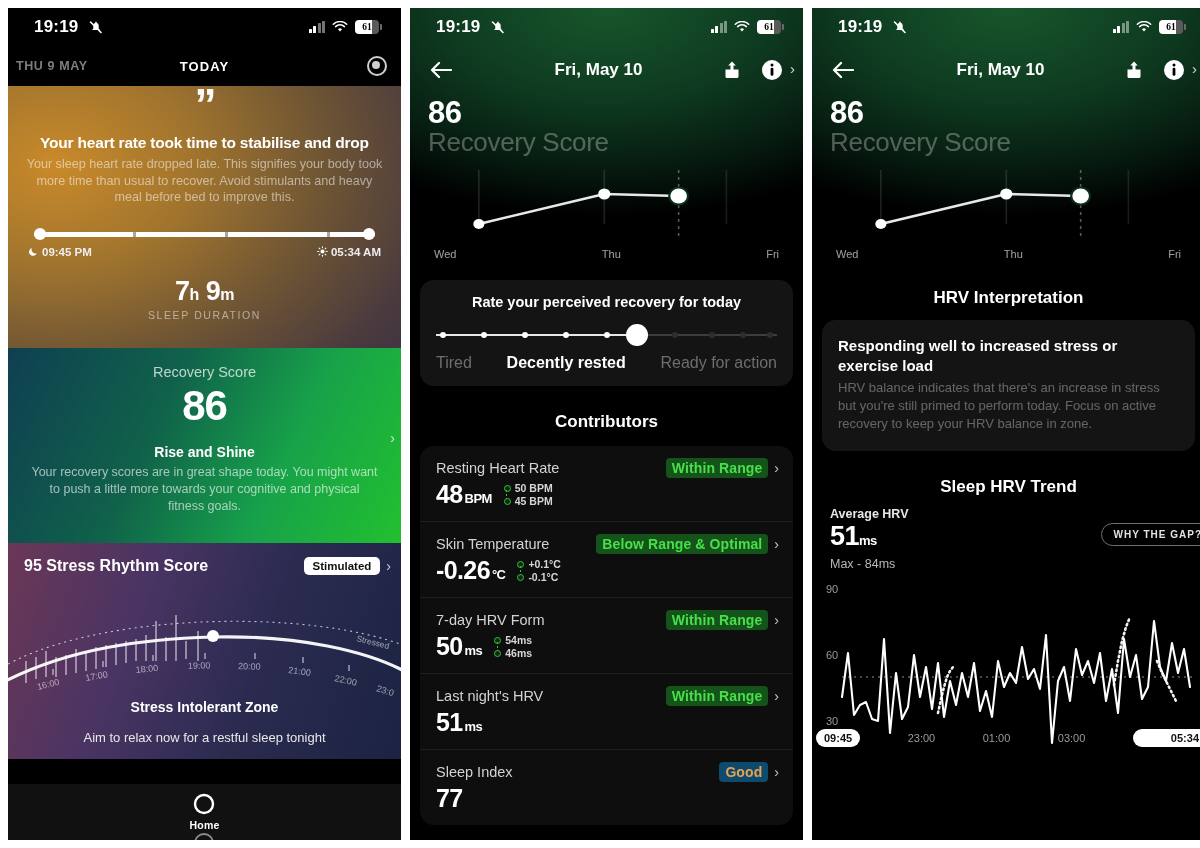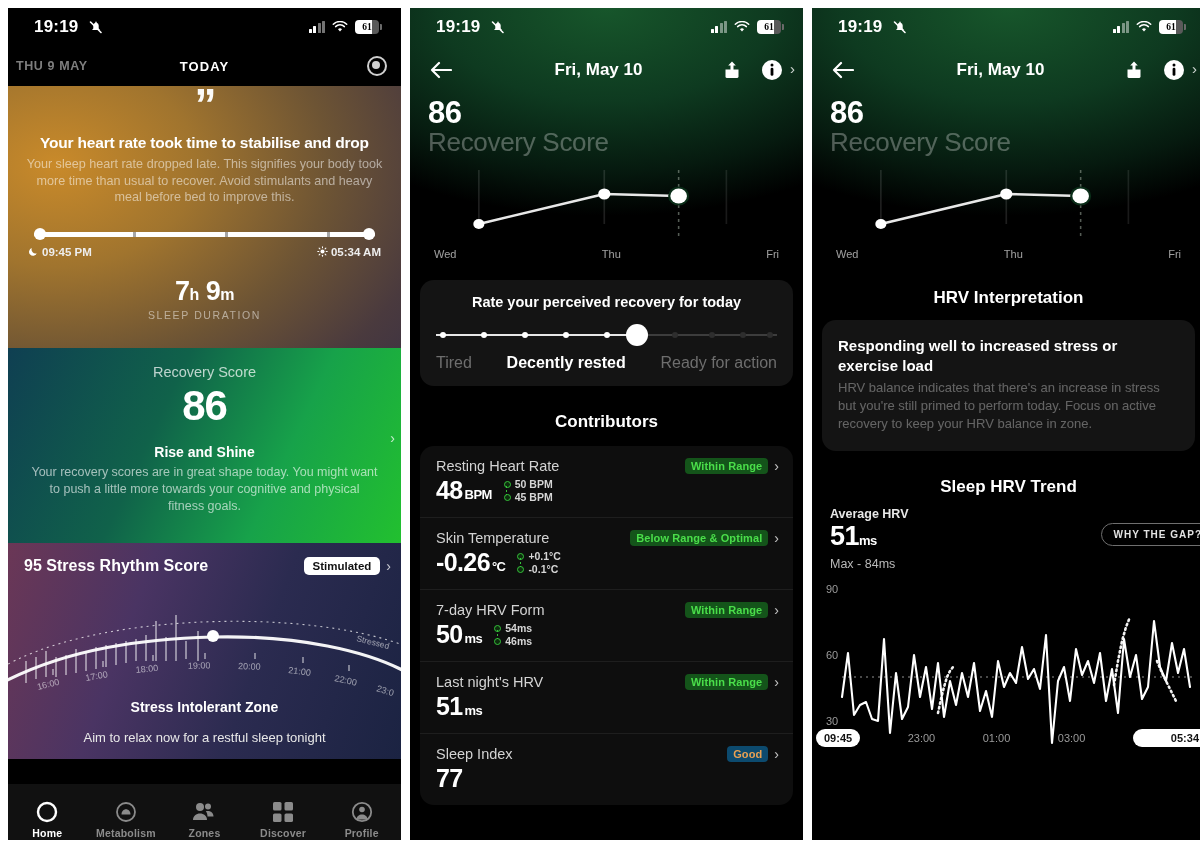--- a/index.html
+++ b/index.html
@@ -112,21 +112,21 @@
   .sc-title { font-size: 16px; font-weight: bold; }
   .sc-title b { font-weight: bold; }
   .sc-badge { background:#fff; color:#111; font-size: 11.5px; font-weight:bold; padding: 3px 9px; border-radius: 5px; }
   .sc-gauge { position:absolute; left:0; right:0; top: 42px; height: 130px; }
   .sc-foot { position:absolute; left:0; right:0; bottom: 14px; text-align:center; }
   .sc-zone { font-size: 14px; font-weight: bold; }
   .sc-aim { font-size: 13px; margin-top: 15px; color: #e8e8e8; }
 
   .tabbar {
     position:absolute; left:0; right:0; bottom:0; height: 56px;
-    background: #111; display:flex; padding-top:16px;
+    background: #111; display:flex; align-items:center; padding-top:8px;flex-direction:column;
   }
   .tab { flex:1; text-align:center; color:#8b8b8b; }
   .tab .ti { height: 24px; display:flex; align-items:center; justify-content:center; }
   .tab .tl { font-size: 10.5px; font-weight:bold; margin-top: 3px; letter-spacing:.2px;}
   .tab.active { color: #fff; }
 
   
   .navbar {
     height: 48px; display:flex; align-items:center; justify-content:space-between;
     padding: 0 18px; color:#fff; position:relative; z-index:5;
@@ -160,21 +160,21 @@
   .sl-labels span.cur { color:#fff; font-weight:bold; }
 
   .section-title { text-align:center; color:#fff; font-size: 17px; font-weight:bold; margin: 26px 0 14px; }
 
   .contrib-list { background:#0e0e0e; border-radius: 14px; margin: 0 10px; overflow:hidden; }
   .contrib { position:relative; padding: 12px 14px 12px 16px; border-bottom: 1px solid #1e1e1e; }
   .contrib:last-child { border-bottom: none; }
   .c-top { display:flex; align-items:center; justify-content:space-between; }
   .c-name { font-size: 14.5px; color: #d3d3d3; }
   .c-right { display:flex; align-items:center; gap: 6px; }
-  .badge { font-size: 11px; font-weight:bold; padding: 2px 6px; border-radius: 4px; letter-spacing:.1px;}
+  .badge { font-size: 14px; font-weight:bold; padding: 2px 6px; border-radius: 4px; letter-spacing:.1px;}
   .badge.green { background:#14541a; color:#4ade4a; }
   .badge.orange { background:#0c4a6e; color:#e8a153; }
   .c-body { display:flex; align-items:center; gap: 9px; margin-top: 2px; }
   .c-val { font-size: 25px; font-weight:bold; color:#fff; letter-spacing:-.6px;}
   .c-val small { font-size: 13px; font-weight:bold; margin-left:2px; }
   .c-range { display:flex; flex-direction:column; gap:1px; position:relative; padding-left: 3px; }
   .c-range div { display:flex; align-items:center; gap:4px; font-size: 10.5px; font-weight:bold; color:#d6d6d6; }
   .rdot { width:7px; height:7px; border-radius:50%; border:1.5px solid #35c23a; background:#0d2c0e; flex:0 0 auto;}
   .rline { position:absolute; left:5.5px; top:8px; bottom:8px; width:1px; background:repeating-linear-gradient(#35c23a 0 2px, transparent 2px 4px); }
 

